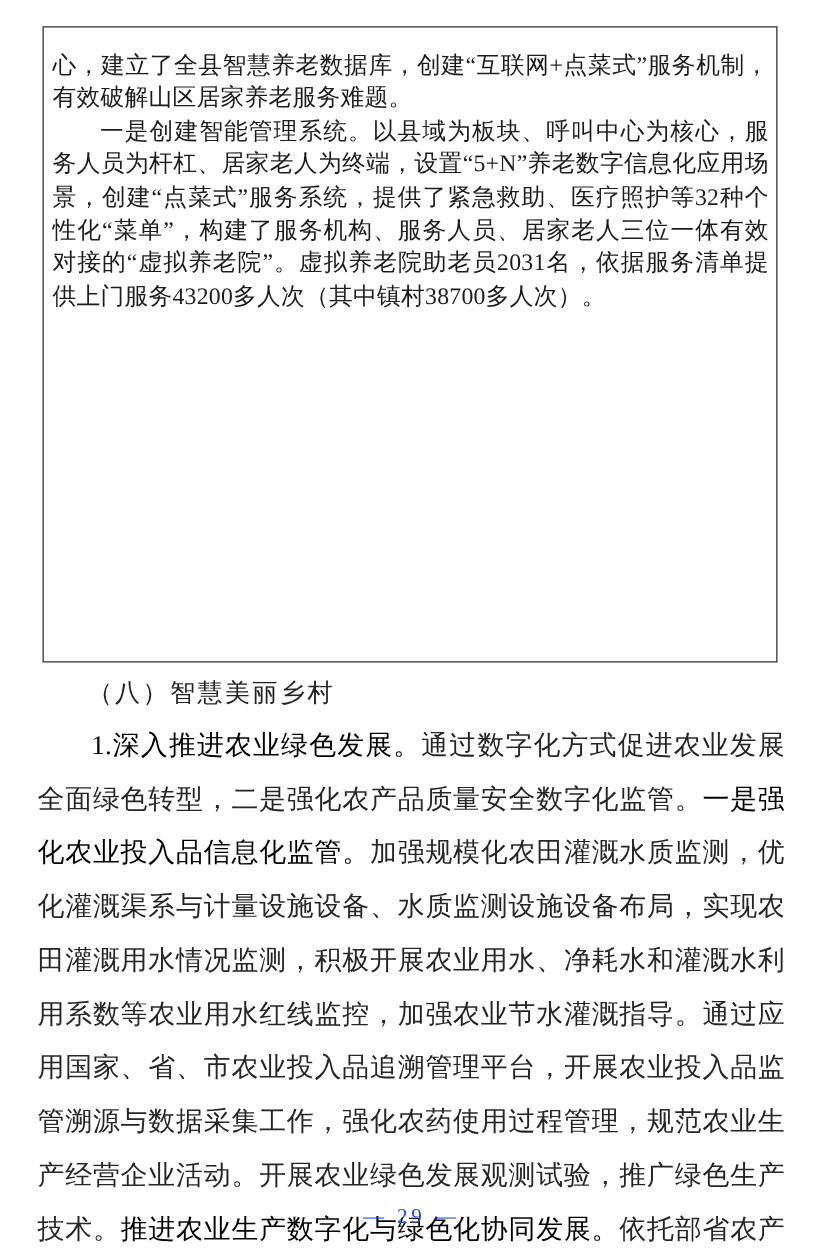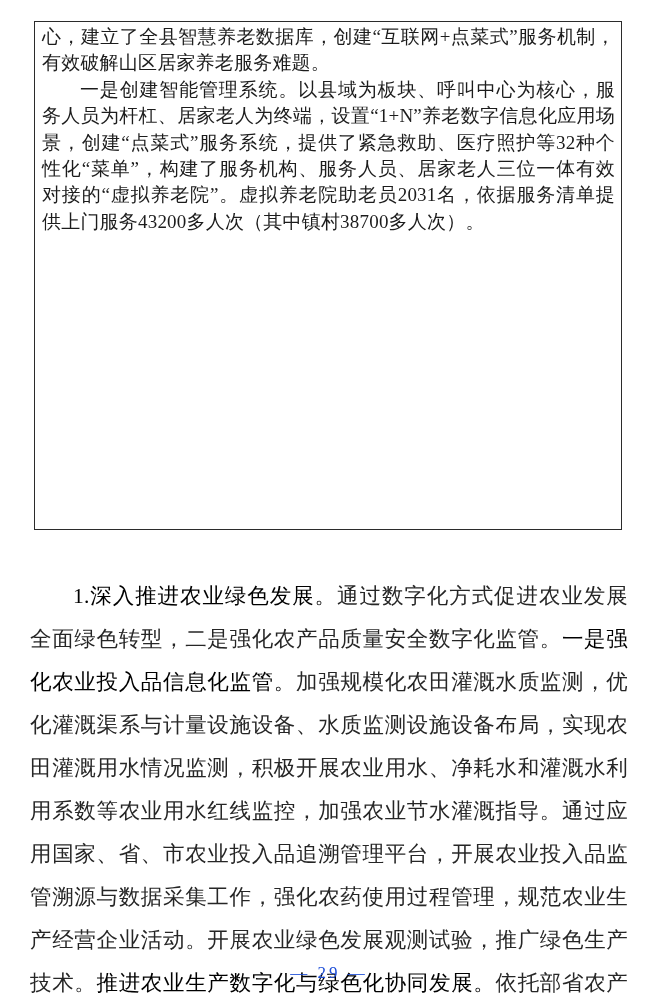--- a/index.html
+++ b/index.html
@@ -18,21 +18,21 @@
   }
   
   .callout-box {
     position: absolute;
     top: 21px;
     left: 34px;
     width: 588px;
     box-sizing: border-box;
     min-height: 509px;
     border: 1.5px solid #2b2b2b;
-    padding: 2px 6px 4px 7px;
+    padding: 18px 6px 4px 7px;
     font-size: 19px;
     line-height: 26.4px;
     letter-spacing: 0.2px;
     text-align: justify;
     text-justify: inter-ideograph;
   }
   .callout-box p {
     margin: 0;
     text-indent: 2em;
   }
@@ -80,23 +80,24 @@
     color: #1d4ed8;
   }
 </style>
 </head>
 <body>
 
 <div class="page">
 
   <div class="callout-box">
     <p class="continuation">心，建立了全县智慧养老数据库，创建“互联网+点菜式”服务机制，有效破解山区居家养老服务难题。</p>
-    <p>一是创建智能管理系统。以县域为板块、呼叫中心为核心，服务人员为杆杠、居家老人为终端，设置“1+N”养老数字信息化应用场景，创建“点菜式”服务系统，提供了紧急救助、医疗照护等32种个性化“菜单”，构建了服务机构、服务人员、居家老人三位一体有效对接的“虚拟养老院”。虚拟养老院助老员2031名，依据服务清单提供上门服务43200多人次（其中镇村38700多人次）。</p>
+    <p>一是创建智能管理系统。以县域为板块、呼叫中心为核心，服务人员为杆杠、居家老人为终端，设置“5+N”养老数字信息化应用场景，创建“点菜式”服务系统，提供了紧急救助、医疗照护等32种个性化“菜单”，构建了服务机构、服务人员、居家老人三位一体有效对接的“虚拟养老院”。虚拟养老院助老员2031名，依据服务清单提供上门服务43200多人次（其中镇村38700多人次）。</p>
   </div>
 
+  <div class="section-heading">（八）智慧美丽乡村</div>
 
   <div class="body-paragraph">
     <span class="bold">1.深入推进农业绿色发展。</span><span>通过数字化方式促进农业发展全面绿色转型，二是强化农产品质量安全数字化监管。</span><span class="bold">一是强化农业投入品信息化监管。</span><span>加强规模化农田灌溉水质监测，优化灌溉渠系与计量设施设备、水质监测设施设备布局，实现农田灌溉用水情况监测，积极开展农业用水、净耗水和灌溉水利用系数等农业用水红线监控，加强农业节水灌溉指导。通过应用国家、省、市农业投入品追溯管理平台，开展农业投入品监管溯源与数据采集工作，强化农药使用过程管理，规范农业生产经营企业活动。开展农业绿色发展观测试验，推广绿色生产技术。</span><span class="bold">推进农业生产数字化与绿色化协同发展。</span><span>依托部省农产品质量安全追溯平台</span>
   </div>
 
   <div class="page-number">— 29 —</div>
 
 </div>
 
 </body></html>

